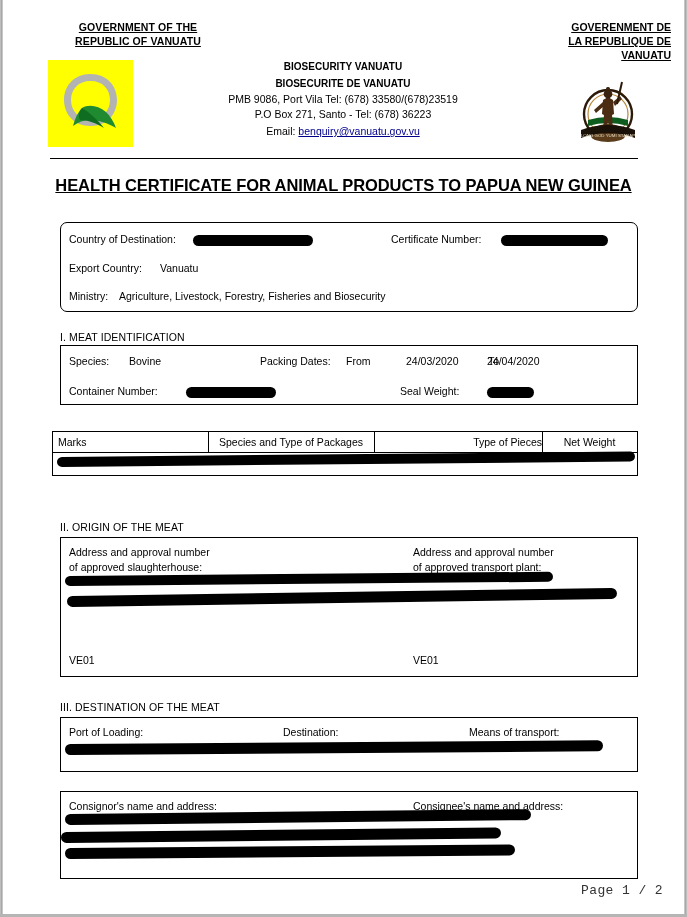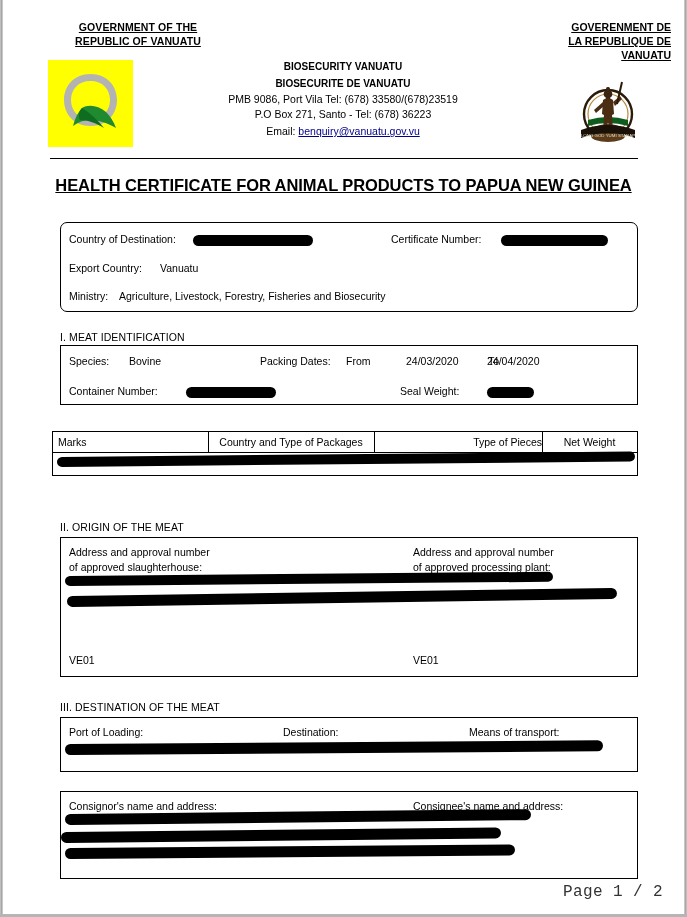--- a/index.html
+++ b/index.html
@@ -190,21 +190,21 @@
     border-left: 1px solid #000;
   }
 
   
   .pg-foot {
     position: absolute;
     left: 0; top: 883px;
     width: 660px;
     text-align: right;
     font-family: "Liberation Mono", monospace;
-    font-size: 16px;
+    font-size: 13px;
     color: #333;
     letter-spacing: 0.4px;
   }
 </style>
 </head>
 <body>
 
 <div id="viewer">
 
   <div class="frame-edge left"></div>
@@ -300,40 +300,40 @@
       <div class="redact" style="left:125px; top:41px; width:90px; height:11px;"></div>
 
       <div class="fld" style="left:339px; top:39px;">Seal Weight:</div>
       <div class="redact" style="left:426px; top:41px; width:47px; height:11px;"></div>
     </div>
 
     <div class="tbl" style="left:49px; top:419px; width:586px; height:45px;margin-top:12px;">
       <div class="tbl-head"></div>
       <div class="tbl-cell" style="left:5px; width:145px; text-align:left;">Marks</div>
       <div class="tbl-div" style="left:155px;"></div>
-      <div class="tbl-cell" style="left:155px; width:166px; text-align:center;">Country and Type of Packages</div>
+      <div class="tbl-cell" style="left:155px; width:166px; text-align:center;">Species and Type of Packages</div>
       <div class="tbl-div" style="left:321px;"></div>
       <div class="tbl-cell" style="left:321px; width:168px; text-align:right;">Type of Pieces</div>
       <div class="tbl-div" style="left:489px;"></div>
       <div class="tbl-cell" style="left:489px; width:95px; text-align:center;">Net Weight</div>
 
       <div style="position:absolute; left:0; top:21px; width:100%; height:23px;">
         <div class="redact" style="left:4px; top:4px; width:578px; height:10px;
                     transform:rotate(-0.55deg); transform-origin:left center;"></div>
       </div>
     </div>
 
     <div class="sec-label" style="left:57px; top:521px;">II. ORIGIN OF THE MEAT</div>
 
     <div class="box" style="left:57px; top:537px; width:578px; height:140px;">
       <div class="fld" style="left:8px; top:8px;">Address and approval number</div>
       <div class="fld" style="left:8px; top:23px;">of approved slaughterhouse:</div>
 
       <div class="fld" style="left:352px; top:8px;">Address and approval number</div>
-      <div class="fld" style="left:352px; top:23px;">of approved processing plant:</div>
+      <div class="fld" style="left:352px; top:23px;">of approved transport plant:</div>
 
       <div class="redact" style="left:4px; top:38px; width:488px; height:10px;
                   transform:rotate(-0.5deg); transform-origin:left center;"></div>
       <div class="redact" style="left:6px; top:58px; width:550px; height:11px;
                   transform:rotate(-0.85deg); transform-origin:left center;"></div>
 
       <div class="fld" style="left:8px; top:116px;">VE01</div>
       <div class="fld" style="left:352px; top:116px;">VE01</div>
     </div>
 

